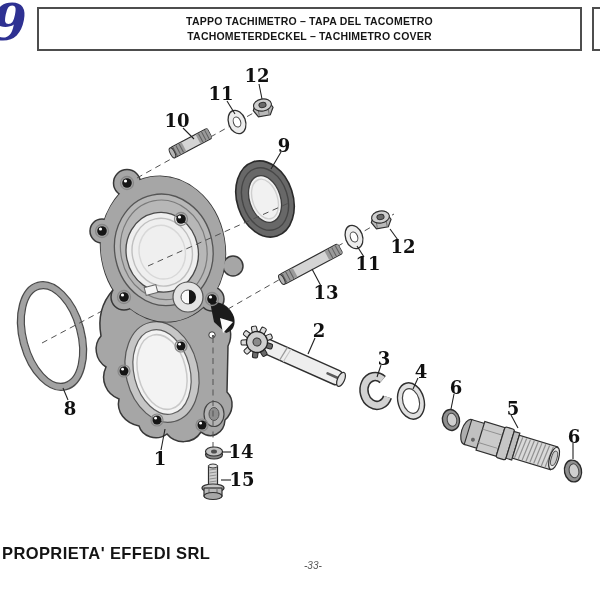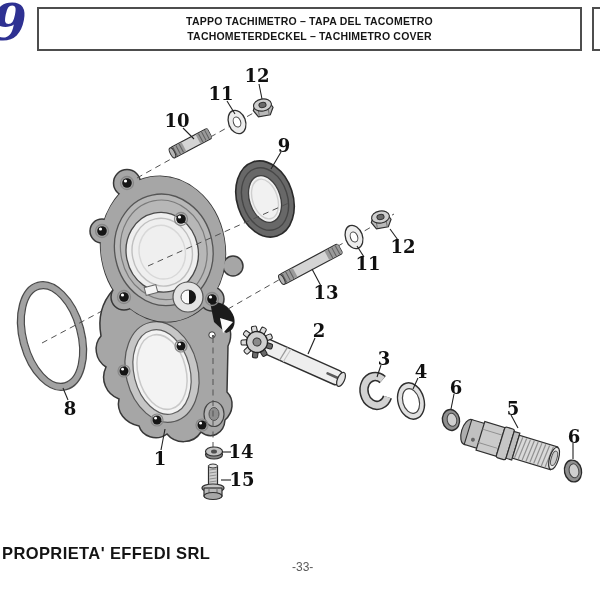--- a/index.html
+++ b/index.html
@@ -11,21 +11,21 @@
       font-size:50px;line-height:1;}
   .title-box{position:absolute;left:37px;top:7px;width:545px;height:44px;
       border:2px solid #4d4d4d;box-sizing:border-box;
       display:flex;flex-direction:column;align-items:center;justify-content:center;gap:1px;}
   .title-box .tl{font-size:10.5px;font-weight:bold;color:#161616;letter-spacing:.2px;line-height:1.25;}
   .side-box{position:absolute;left:592px;top:7px;width:30px;height:44px;
       border:2px solid #4d4d4d;box-sizing:border-box;background:#fff;}
   
   .footer-text{position:absolute;left:2px;top:544px;font-size:16.5px;font-weight:bold;
       color:#141414;letter-spacing:.4px;}
-  .page-num{position:absolute;left:292px;top:560px;font-size:12px;color:#5a5a5a;}
+  .page-num{position:absolute;left:304px;top:560px;font-size:10px;color:#5a5a5a;font-style:italic;}
   
   svg.diagram{position:absolute;left:0;top:0;}
   .part-label{font:bold 18px "DejaVu Serif",serif;fill:#101010;}
   .leader{stroke:#222;stroke-width:1.1;}
   .axis{stroke:#525252;stroke-width:1;stroke-dasharray:6 4.5;fill:none;}
 </style>
 </head>
 <body>
 <div class="page">
 

